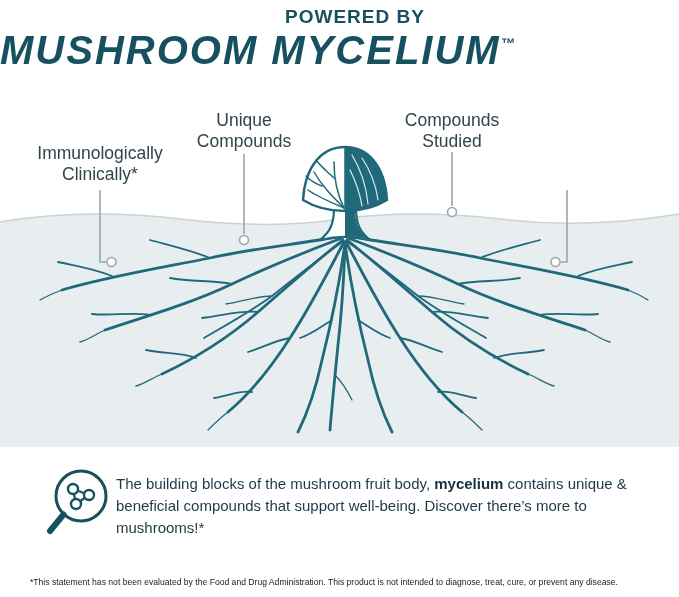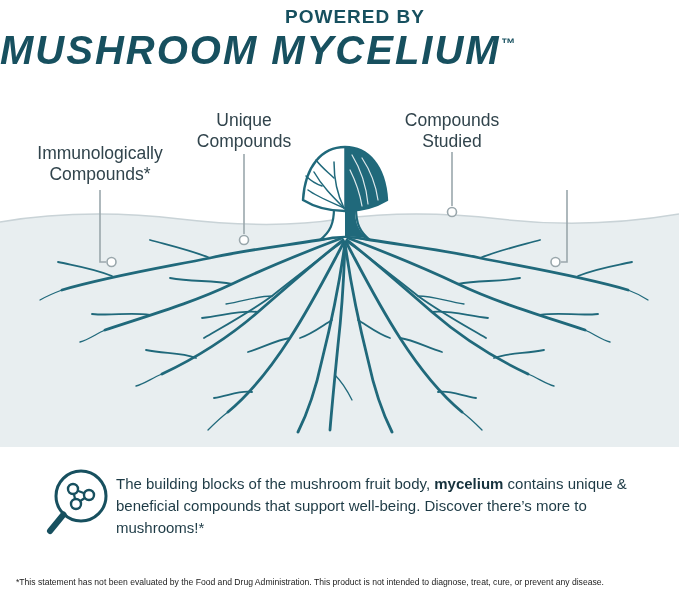--- a/index.html
+++ b/index.html
@@ -36,21 +36,21 @@
   .connector{stroke:var(--connector);stroke-width:1.6;fill:none;}
   .node{fill:#ffffff;stroke:var(--connector);stroke-width:1.6;}
   .mag{stroke:var(--headline);fill:none;}
   .mag-fill{fill:#ffffff;stroke:var(--headline);}
   .body-text{
     position:absolute;left:116px;top:458px;width:540px;
     font-size:15px;line-height:1.47;color:#1d3a45;font-weight:500;
   }
   .body-text b{font-weight:700;color:#16323d;}
   .footnote{
-    position:absolute;left:16px;top:577px;width:630px;
+    position:absolute;left:30px;top:577px;width:630px;
     font-size:8.6px;color:#1b1b1b;
   }
 </style>
 </head>
 <body>
 
 <div class="page">
 
   <svg class="diagram-svg" width="679" height="597" viewBox="0 0 679 597" aria-hidden="true">
 
@@ -146,21 +146,21 @@
       <circle class="mag-fill" cx="89" cy="495" r="5" stroke-width="2.4"></circle>
       <circle class="mag-fill" cx="76" cy="504" r="5" stroke-width="2.4"></circle>
     </g>
   </svg>
 
   <div class="eyebrow">POWERED BY</div>
   <h1 class="title"><span>MUSHROOM MYCELIUM</span><span class="tm">™</span></h1>
 
   <div class="callout" style="left:20px;top:143px;width:160px;">
     <span>Immunologically</span>
-    <span>Compounds*</span>
+    <span>Clinically*</span>
   </div>
   <div class="callout" style="left:176px;top:110px;width:136px;">
     <span>Unique</span>
     <span>Compounds</span>
   </div>
   <div class="callout" style="left:392px;top:110px;width:120px;">
     <span>Compounds</span>
     <span>Studied</span>
   </div>
 

